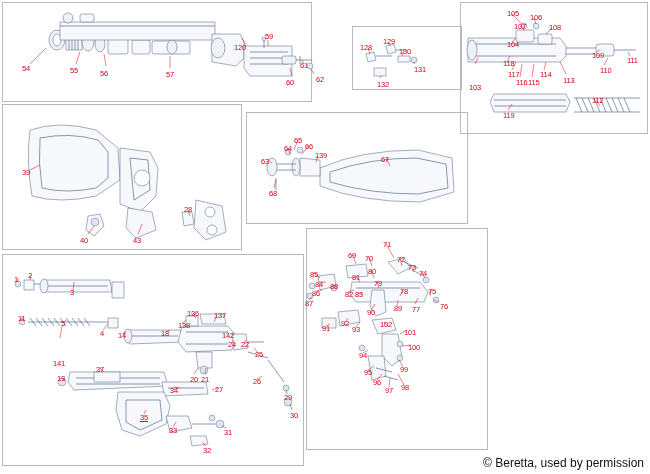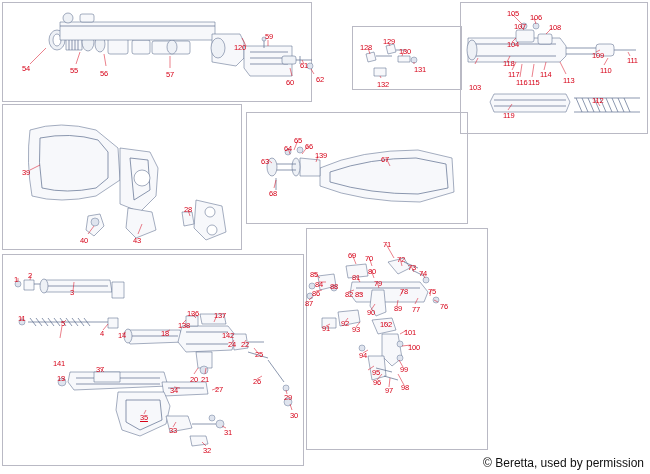--- a/index.html
+++ b/index.html
@@ -375,21 +375,21 @@
       <div class="lbl" style="left: 330px; top: 283px;">88</div>
       <div class="lbl" style="left: 394px; top: 305px;">89</div>
       <div class="lbl" style="left: 367px; top: 309px;">90</div>
       <div class="lbl" style="left: 322px; top: 325px;">91</div>
       <div class="lbl" style="left: 341px; top: 320px;">92</div>
       <div class="lbl" style="left: 352px; top: 326px;">93</div>
       <div class="lbl" style="left: 380px; top: 321px;">102</div>
       <div class="lbl" style="left: 404px; top: 329px;">101</div>
       <div class="lbl" style="left: 408px; top: 344px;">100</div>
       <div class="lbl" style="left: 359px; top: 352px;">94</div>
-      <div class="lbl" style="left: 364px; top: 369px; margin-left: 8px;">95</div>
+      <div class="lbl" style="left: 364px; top: 369px;">95</div>
       <div class="lbl" style="left: 373px; top: 379px;">96</div>
       <div class="lbl" style="left: 385px; top: 387px;">97</div>
       <div class="lbl" style="left: 401px; top: 384px;">98</div>
       <div class="lbl" style="left: 400px; top: 366px;">99</div>
       <div class="lbl" style="left: 14px; top: 276px;">1</div>
       <div class="lbl" style="left: 28px; top: 272px;">2</div>
       <div class="lbl" style="left: 70px; top: 289px;">3</div>
       <div class="lbl" style="left: 18px; top: 315px;">11</div>
       <div class="lbl" style="left: 61px; top: 320px;">5</div>
       <div class="lbl" style="left: 100px; top: 330px;">4</div>

